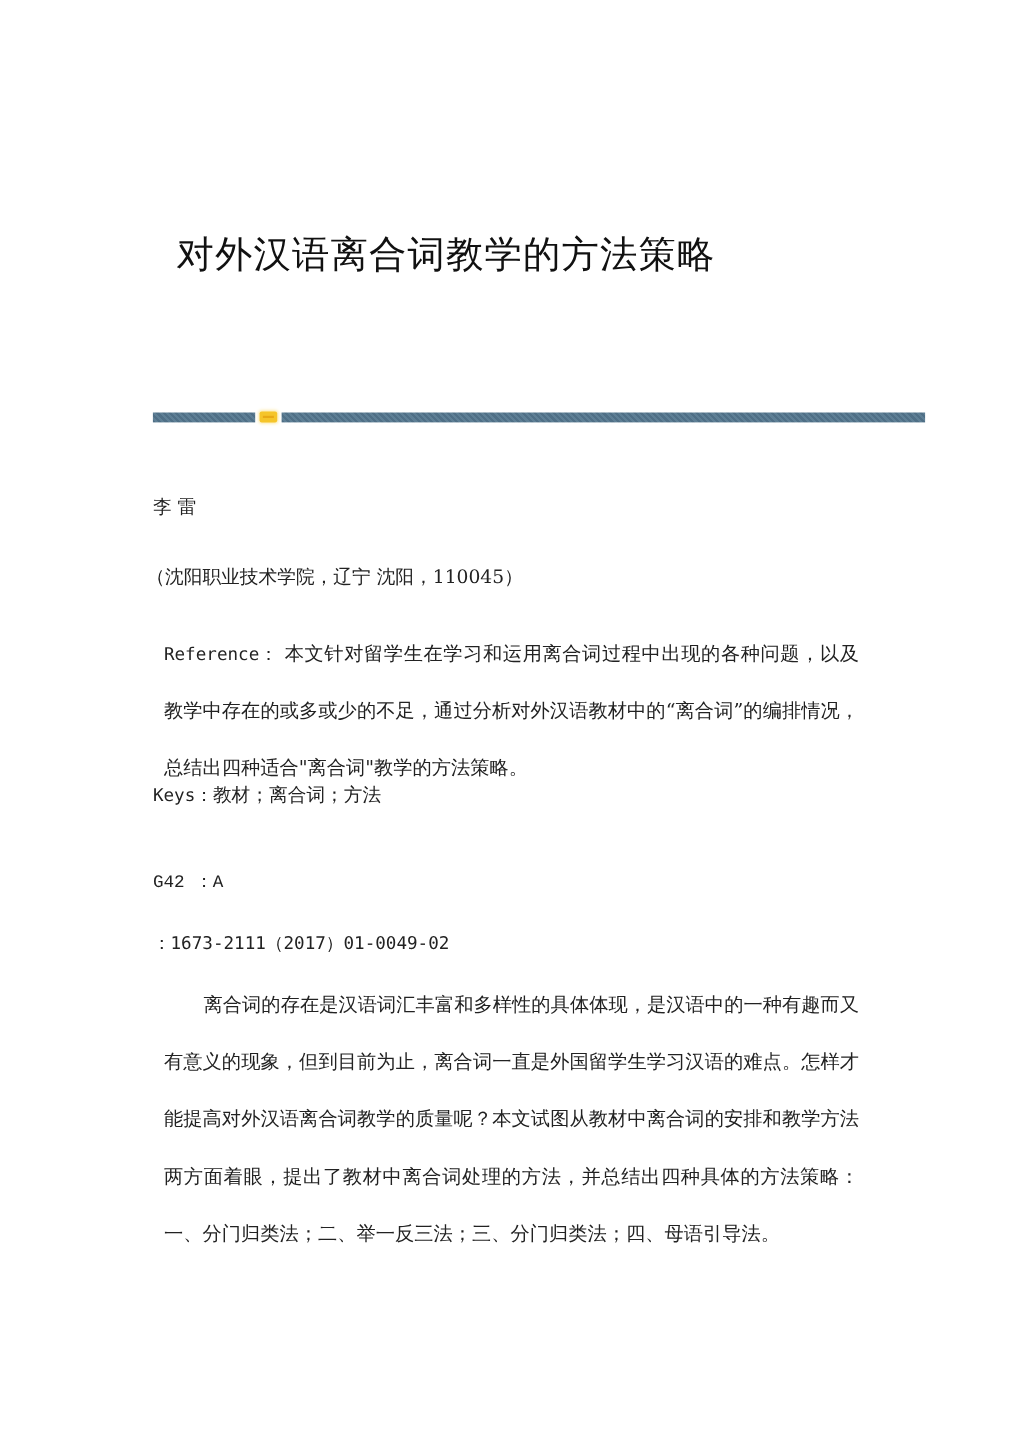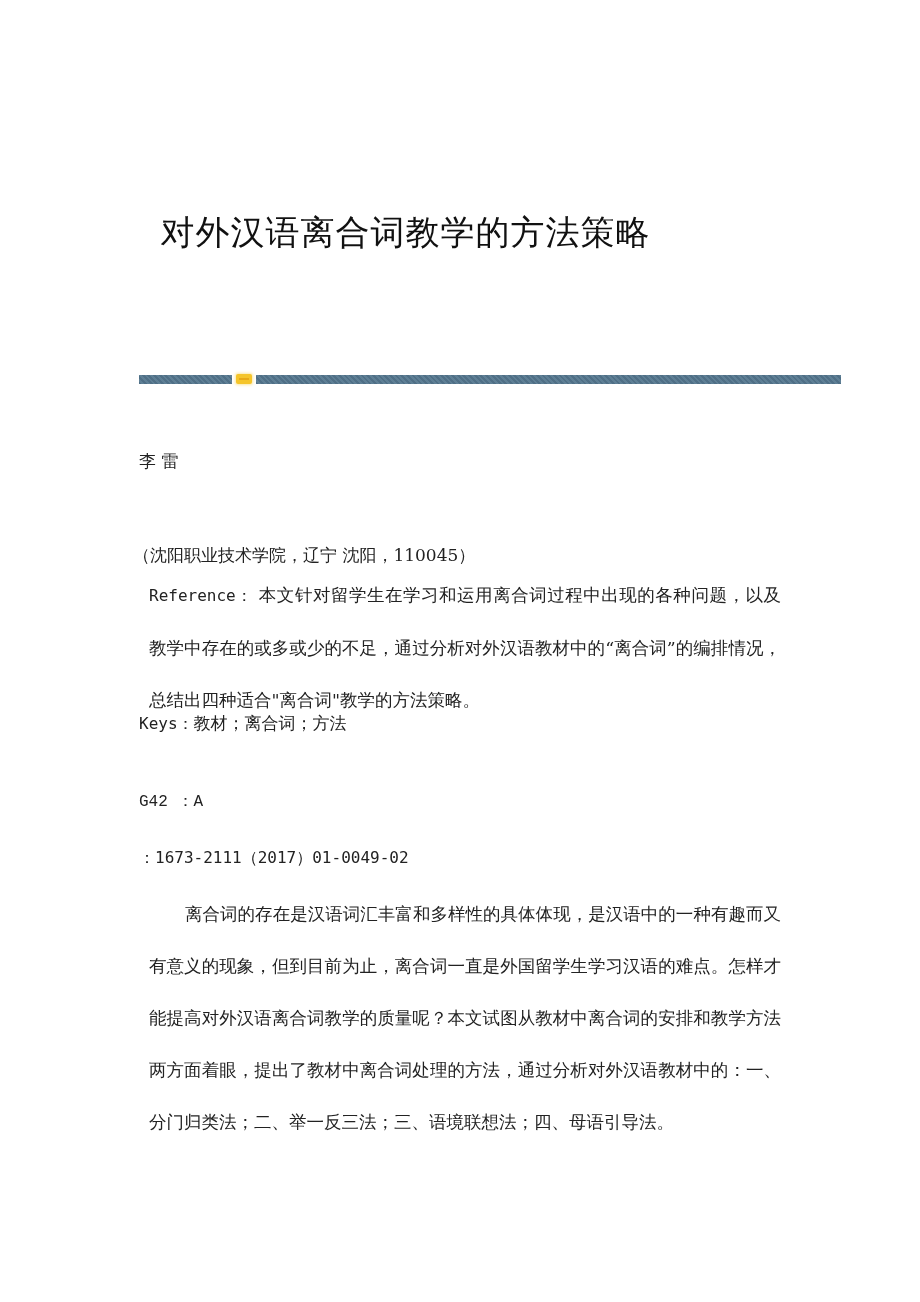--- a/index.html
+++ b/index.html
@@ -102,23 +102,23 @@
 <h1 class="title">对外汉语离合词教学的方法策略</h1>
 
 <div class="divider">
   <div class="bar-left"></div>
   <div class="ornament"></div>
   <div class="bar-right"></div>
 </div>
 
 <div class="line" style="top:450px;">李 雷</div>
 
-<div class="line" style="top:544px; left:133px;">（沈阳职业技术学院，辽宁 沈阳，110045）</div>
+<div class="line" style="top:514px; left:133px;">（沈阳职业技术学院，辽宁 沈阳，110045）</div>
 
 <p class="para" style="top:569px;"><span class="label">Reference：</span><span>  本文针对留学生在学习和运用离合词过程中出现的各种问题，以及教学中存在的或多或少的不足，通过分析对外汉语教材中的“离合词”的编排情况，总结出四种适合"离合词"教学的方法策略。</span></p>
 
 <div class="line" style="top:712px;"><span class="label">Keys：</span><span>教材；离合词；方法</span></div>
 
 <div class="line label" style="top:791px;font-family:Liberation Mono, monospace;">G42 ：A</div>
 
 <div class="line label" style="top:847px;">：1673-2111（2017）01-0049-02</div>
 
-<p class="para indent" style="top:888px;">离合词的存在是汉语词汇丰富和多样性的具体体现，是汉语中的一种有趣而又有意义的现象，但到目前为止，离合词一直是外国留学生学习汉语的难点。怎样才能提高对外汉语离合词教学的质量呢？本文试图从教材中离合词的安排和教学方法两方面着眼，提出了教材中离合词处理的方法，通过分析对外汉语教材中的：一、分门归类法；二、举一反三法；三、语境联想法；四、母语引导法。</p>
+<p class="para indent" style="top:888px;">离合词的存在是汉语词汇丰富和多样性的具体体现，是汉语中的一种有趣而又有意义的现象，但到目前为止，离合词一直是外国留学生学习汉语的难点。怎样才能提高对外汉语离合词教学的质量呢？本文试图从教材中离合词的安排和教学方法两方面着眼，提出了教材中离合词处理的方法，并总结出四种具体的方法策略：一、分门归类法；二、举一反三法；三、分门归类法；四、母语引导法。</p>
 
 </body></html>

